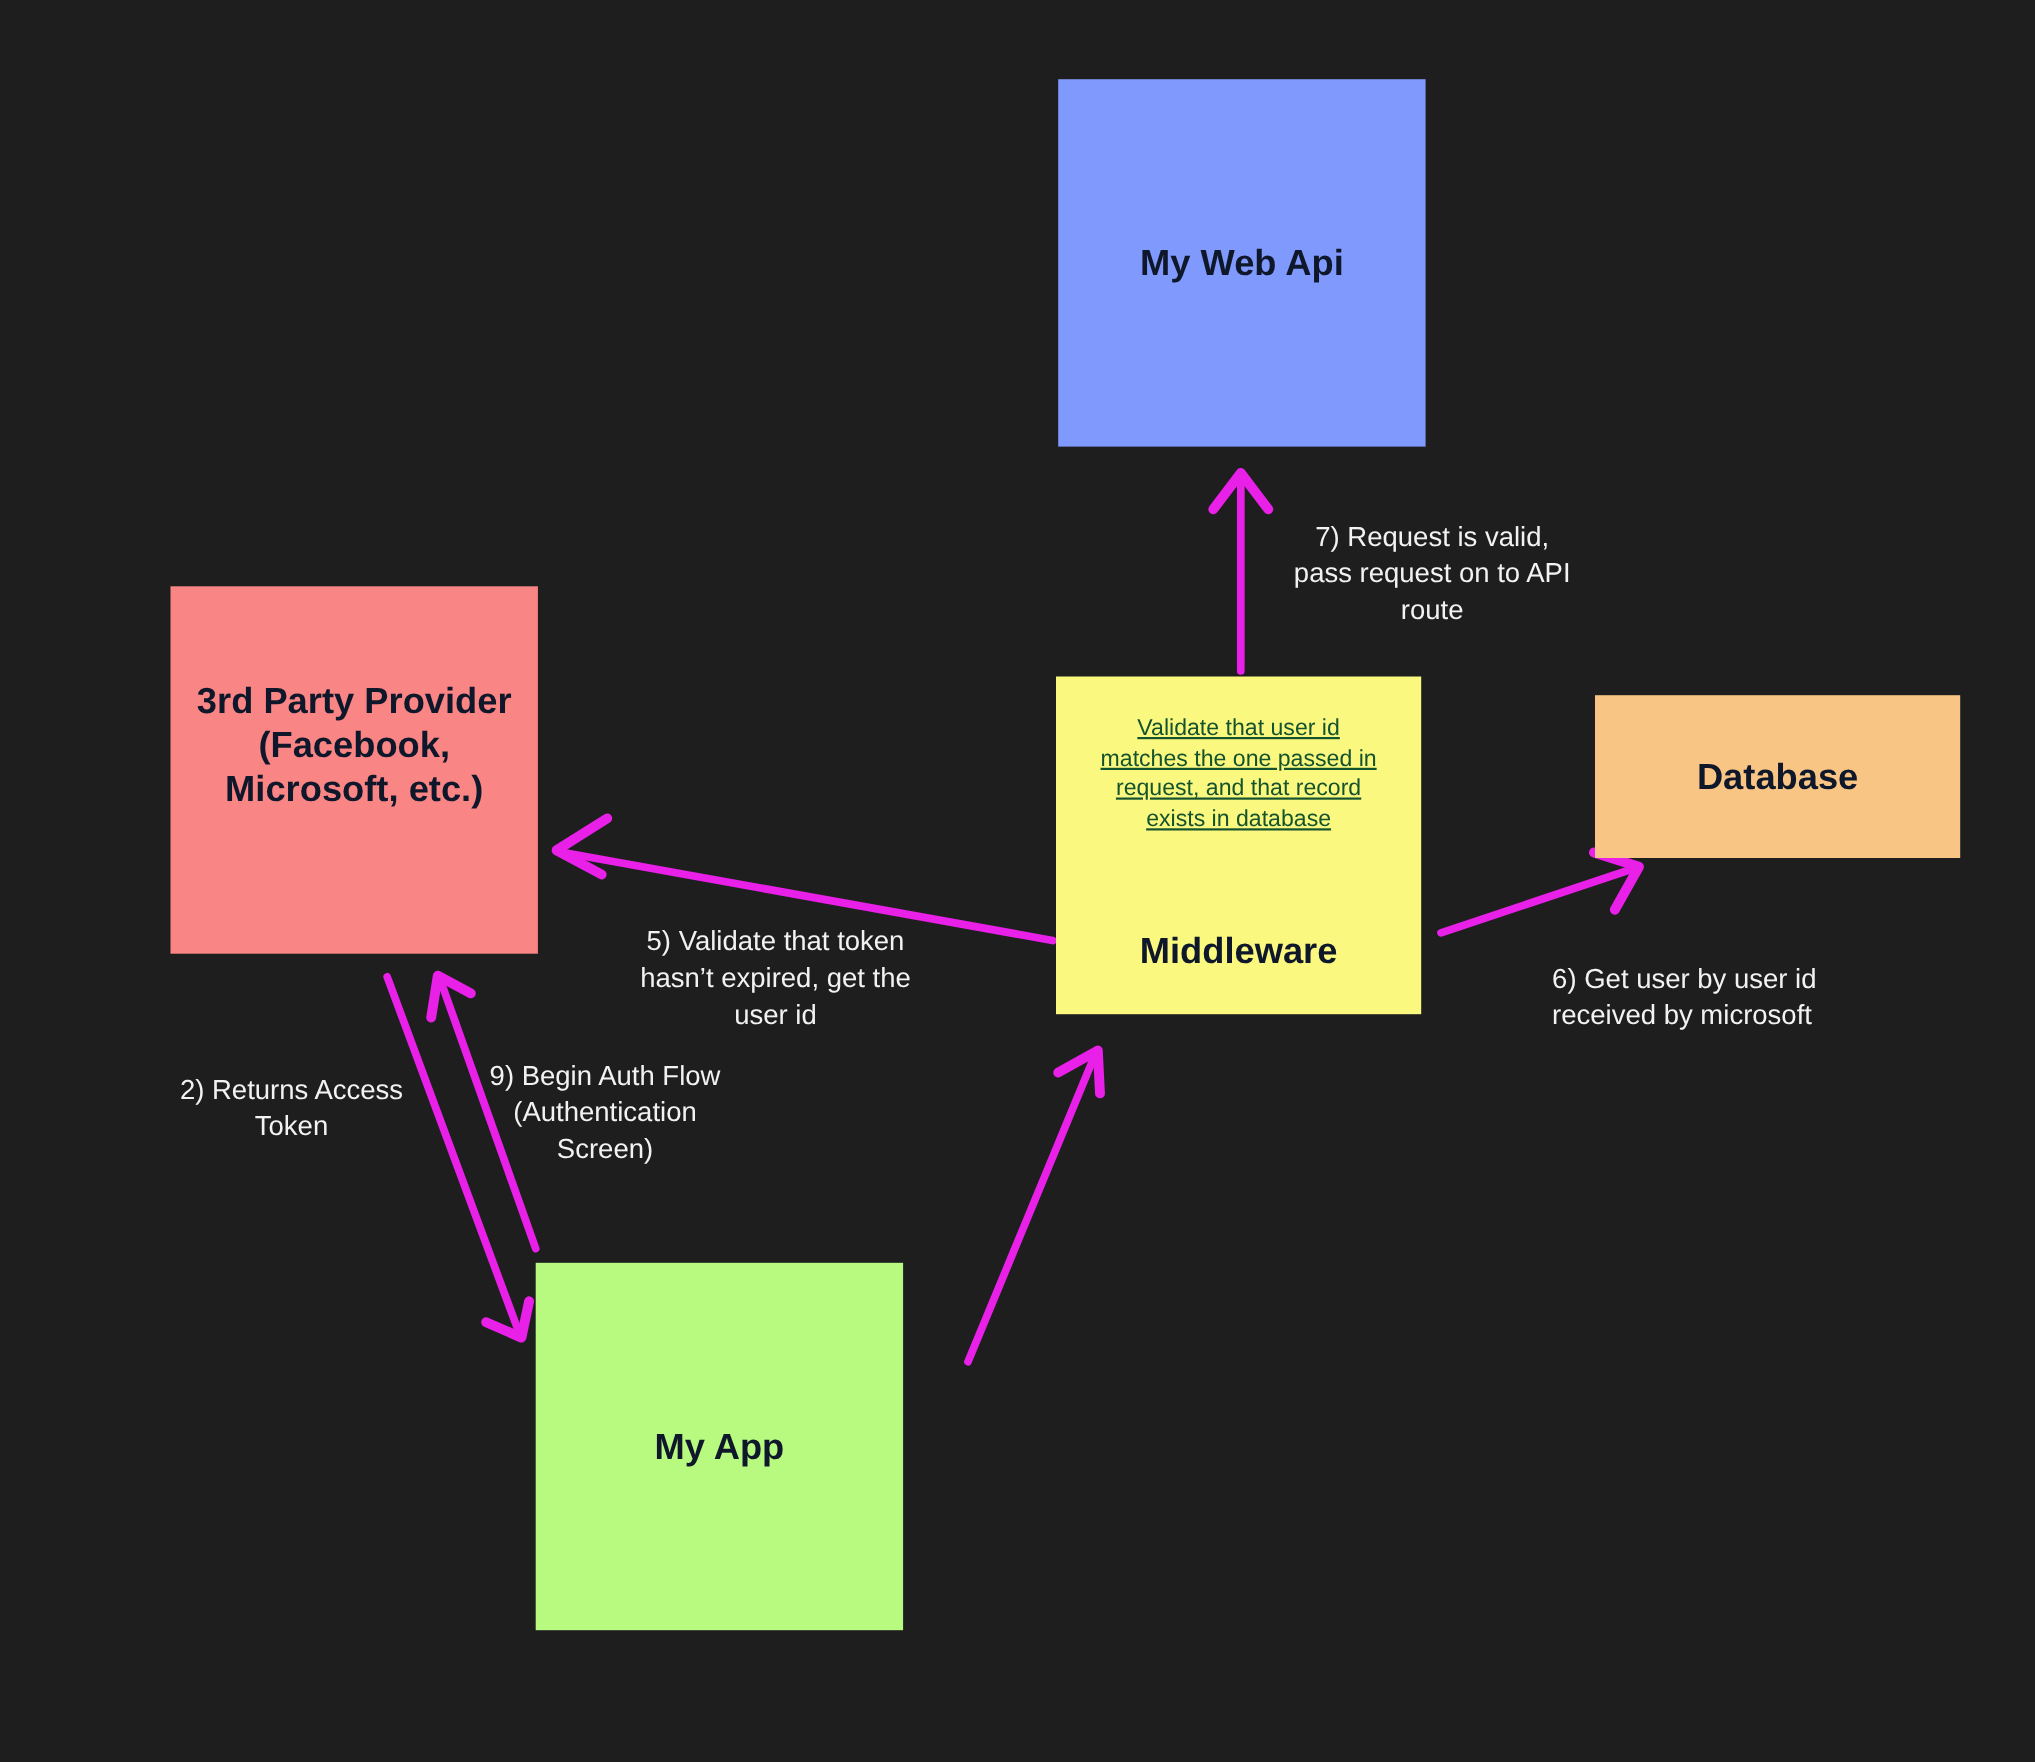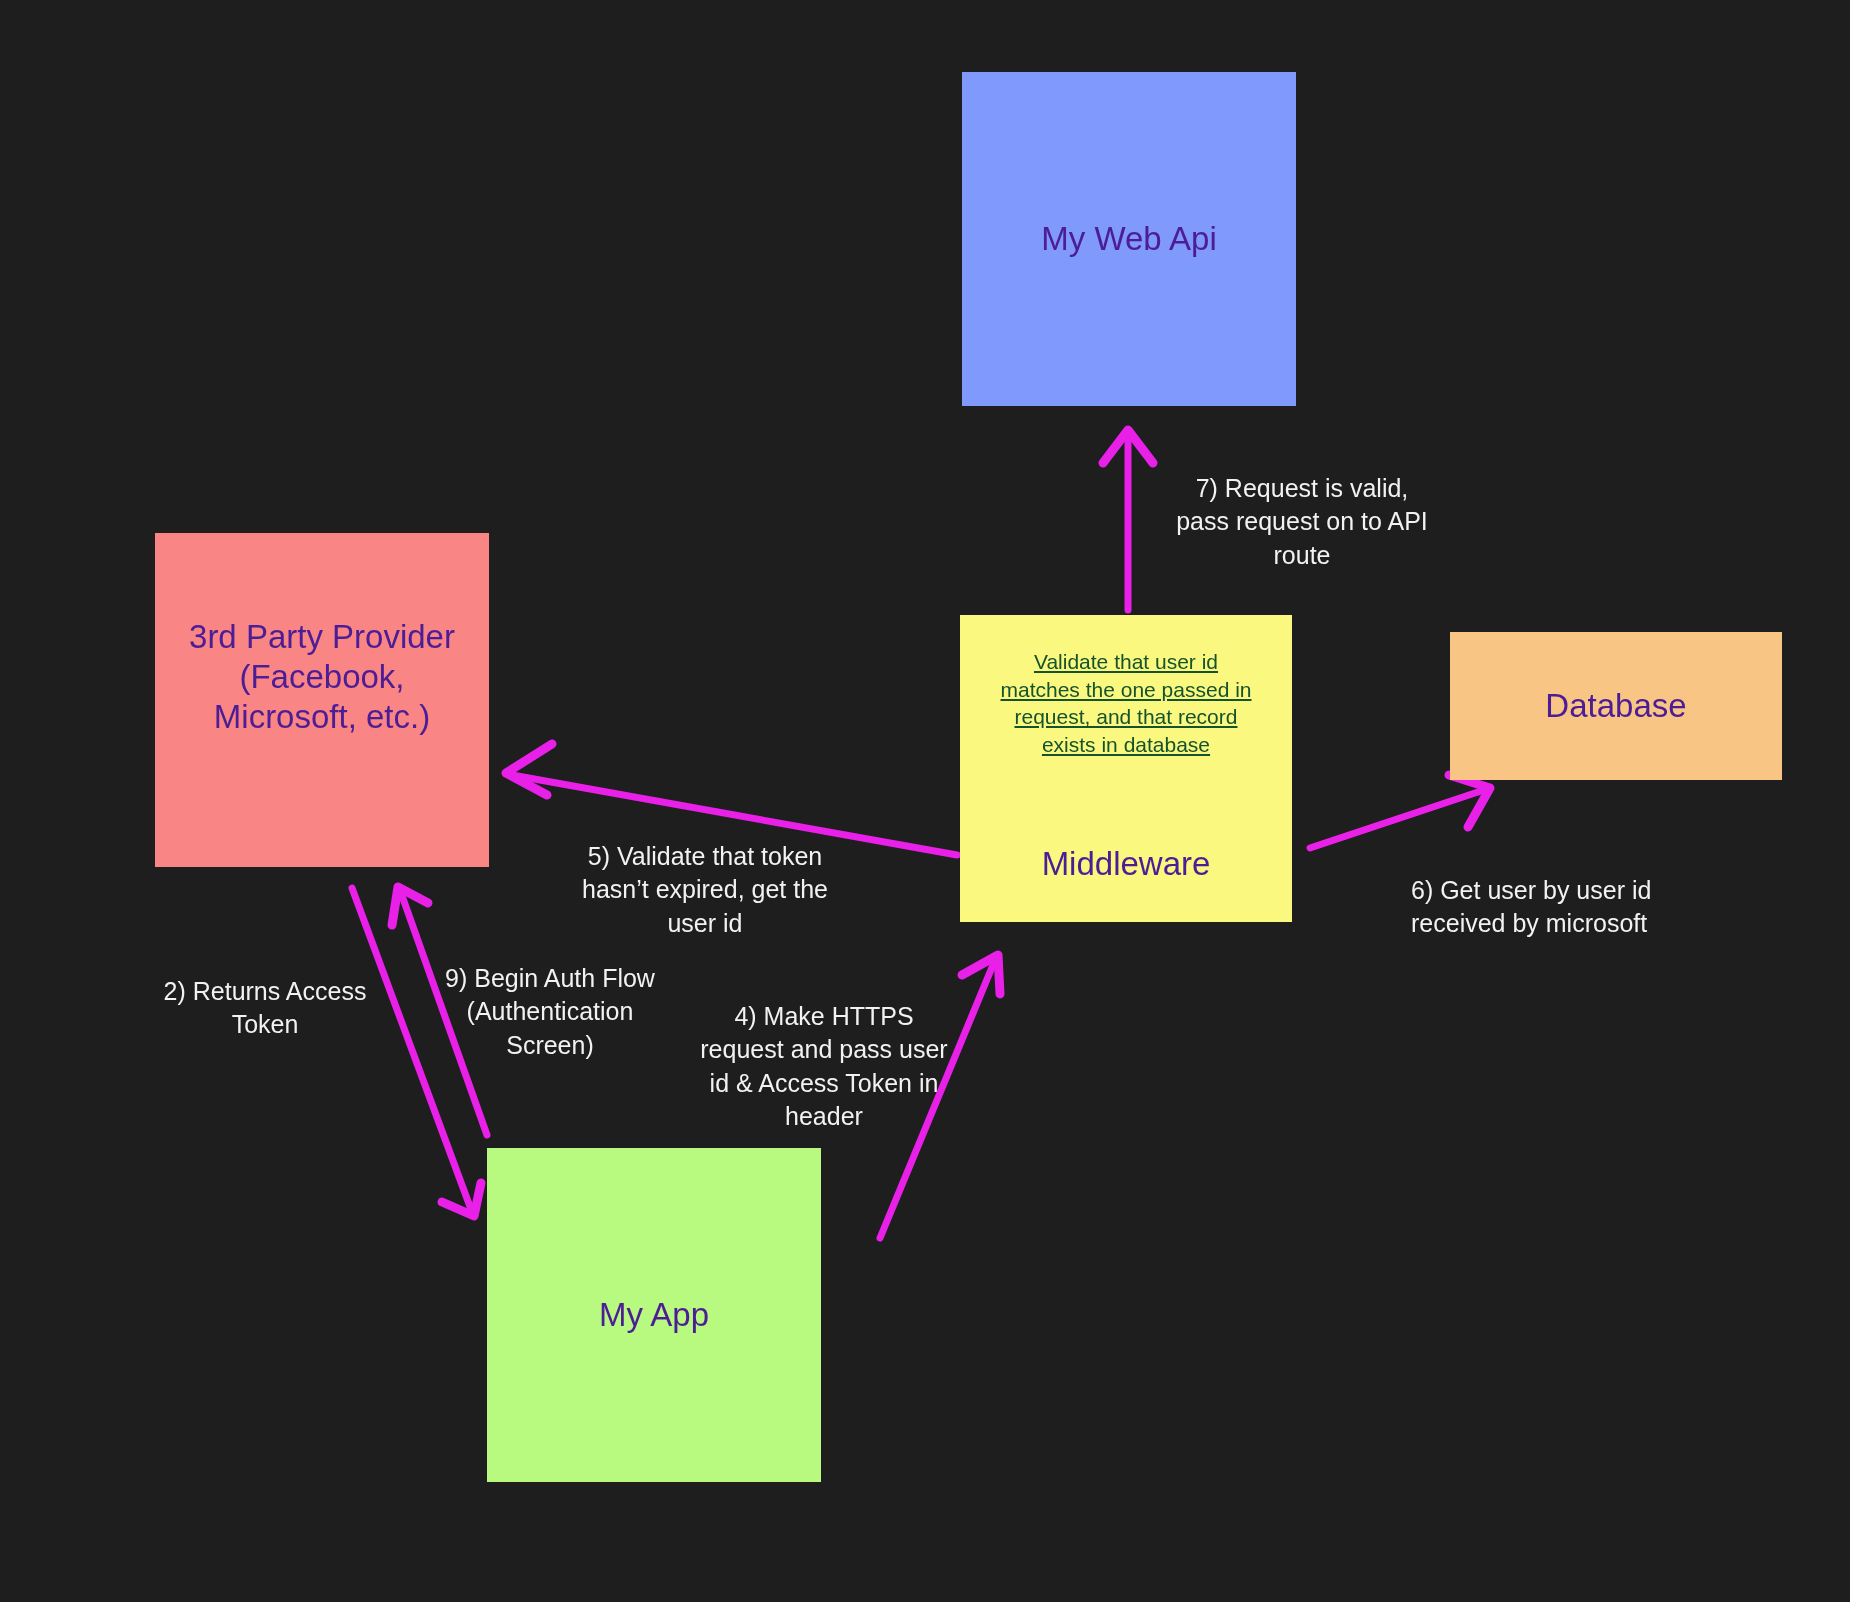--- a/index.html
+++ b/index.html
@@ -19,22 +19,23 @@
     position: absolute;
     box-sizing: border-box;
     display: flex;
     flex-direction: column;
     color: #000000;
     text-align: center;
   }
   .node-title {
     font-size: 33px;
     line-height: 1.22;
-    color: #4c1d95;
+    color: #0f172a;
     white-space: pre-line;
+    font-weight: bold;
   }
   .node-note {
     font-size: 21px;
     line-height: 1.32;
     color: #14532d;
     white-space: pre-line;
     text-decoration: underline;
   }
   
   #node-webapi {
@@ -149,24 +150,20 @@
 
   <div class="node" id="node-myapp" style="background:#b8fa80;">
     <div class="node-title">My App</div>
   </div>
 
   <div class="edge-label lbl-center" id="lbl-1">9) Begin Auth Flow
 (Authentication
 Screen)</div>
   <div class="edge-label lbl-center" id="lbl-2">2) Returns Access
 Token</div>
-  <div class="edge-label lbl-center" id="lbl-4">4) Make HTTPS
-request and pass user
-id &amp; Access Token in
-header</div>
   <div class="edge-label lbl-center" id="lbl-5">5) Validate that token
 hasn’t expired, get the
 user id</div>
   <div class="edge-label lbl-left" id="lbl-6">6) Get user by user id
 received by microsoft</div>
   <div class="edge-label lbl-center" id="lbl-7">7) Request is valid,
 pass request on to API
 route</div>
 
 </div>

